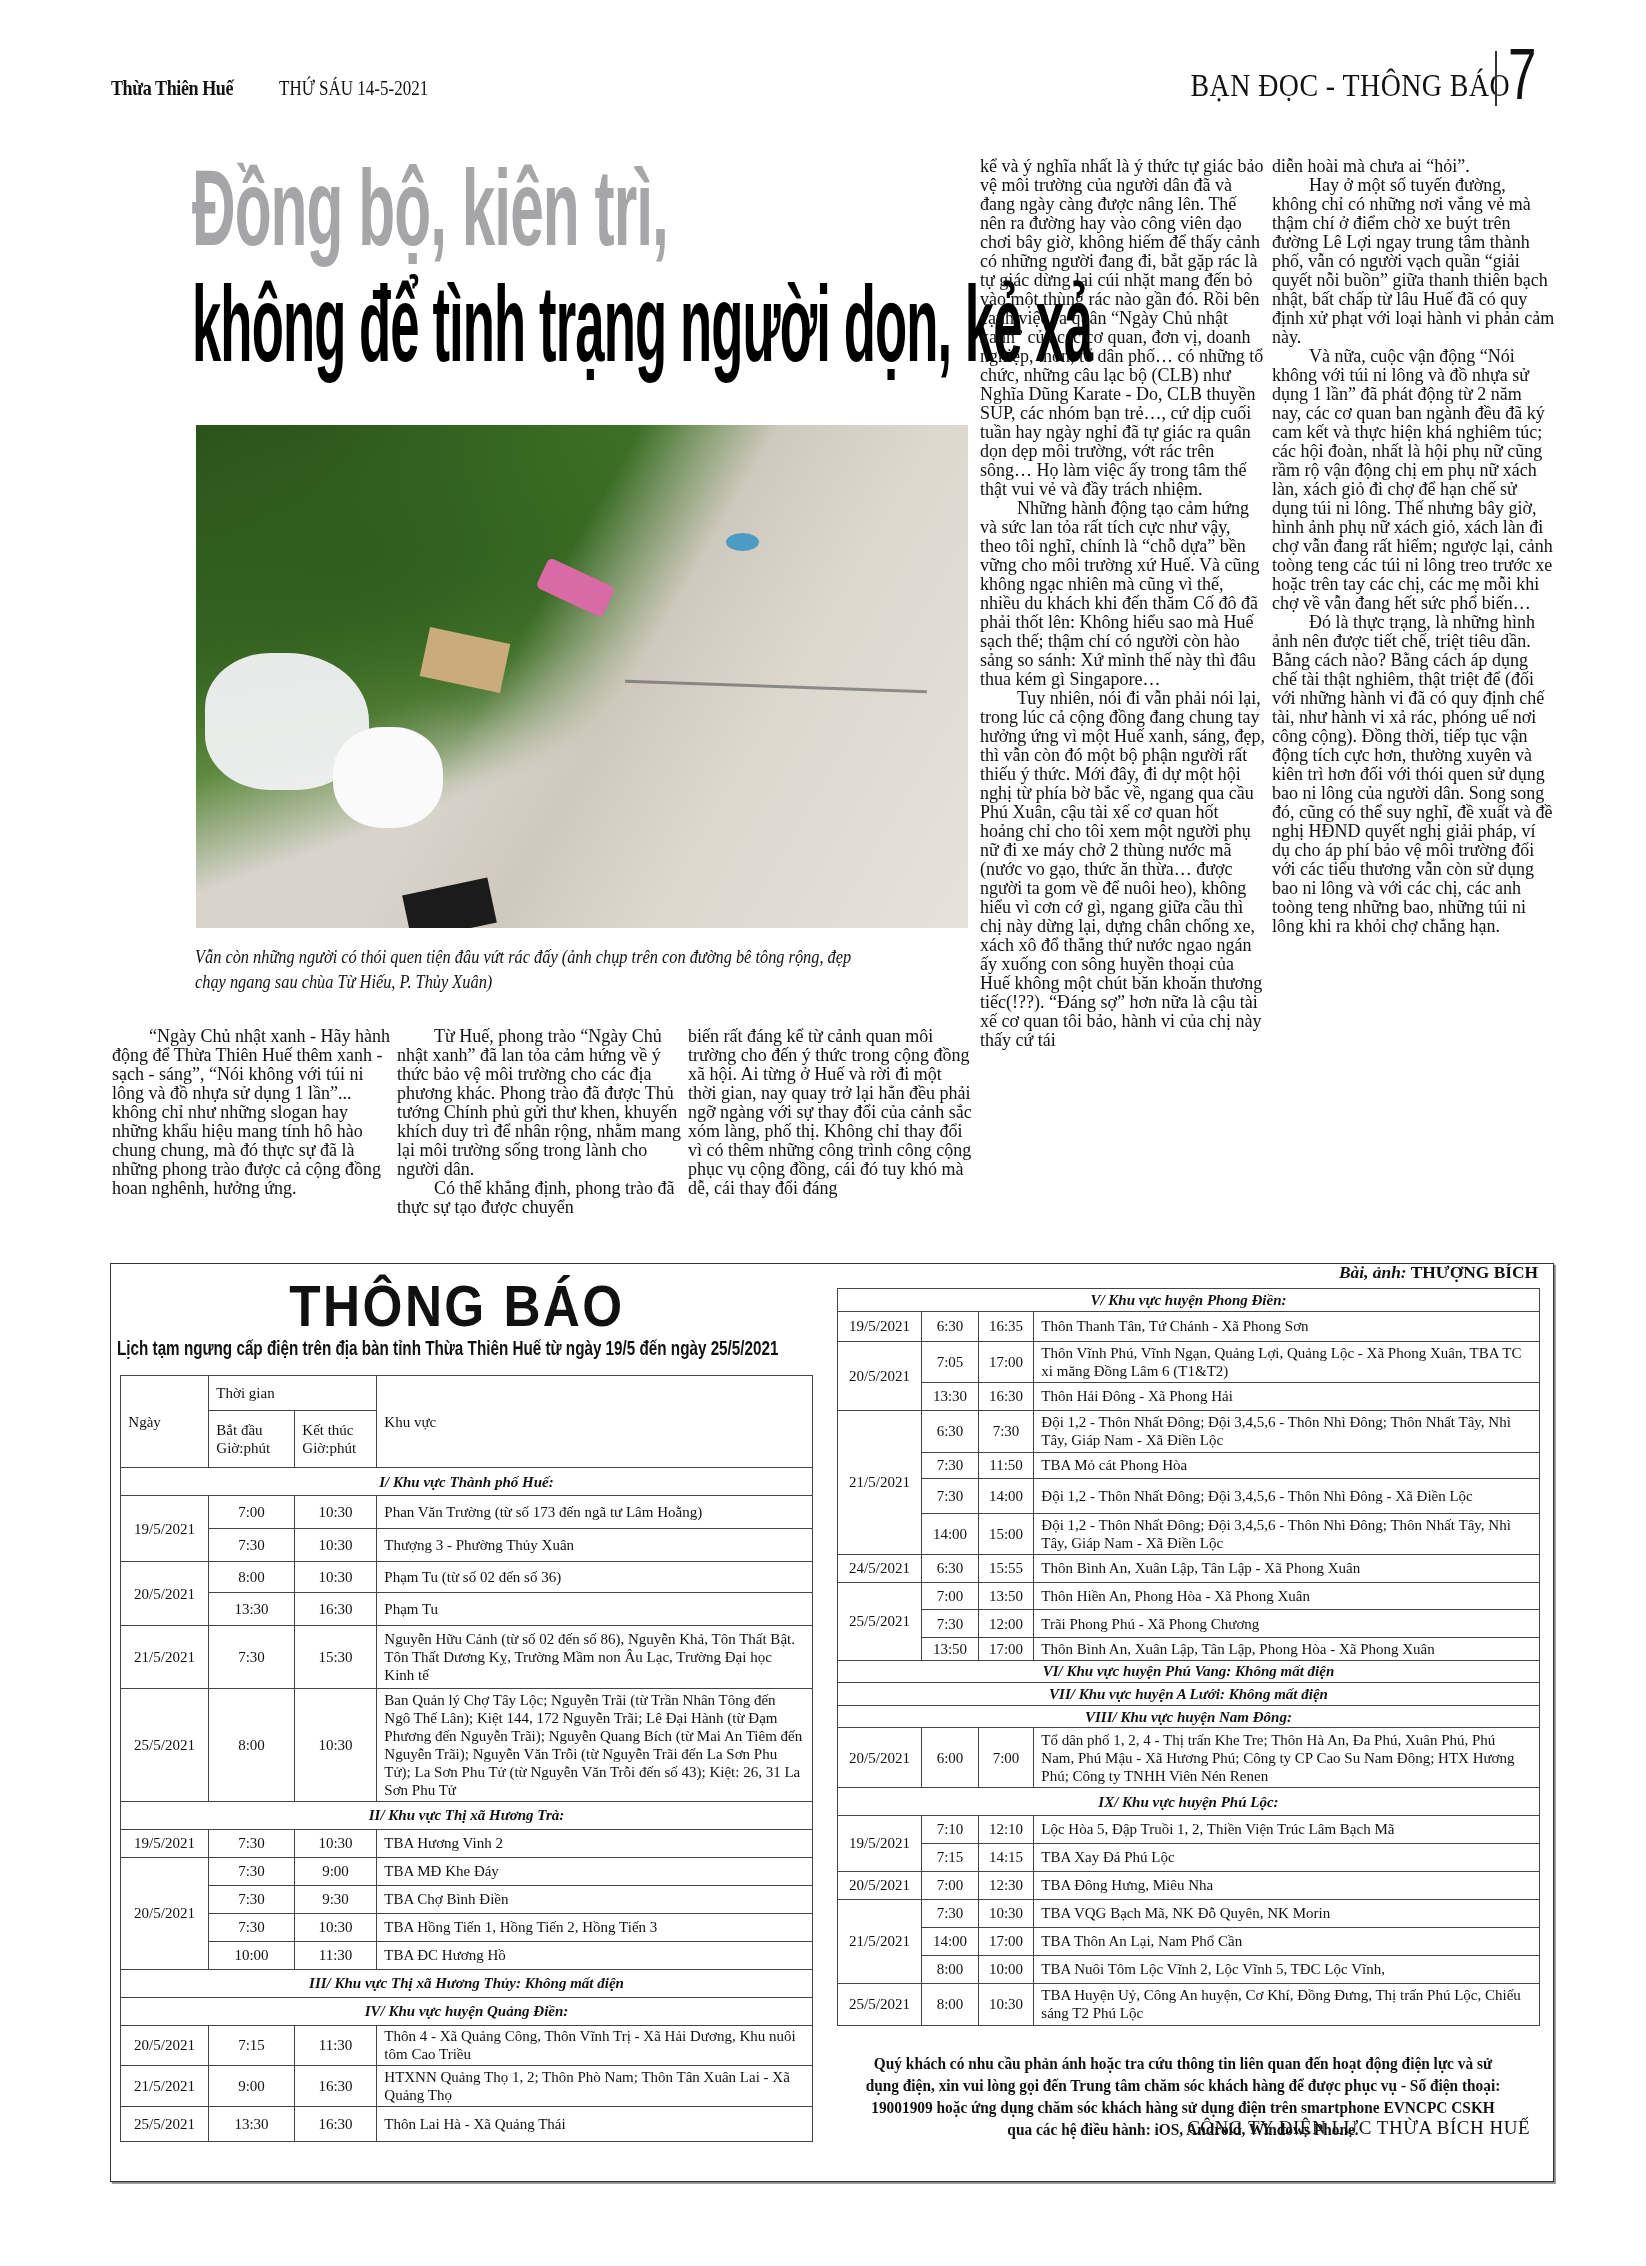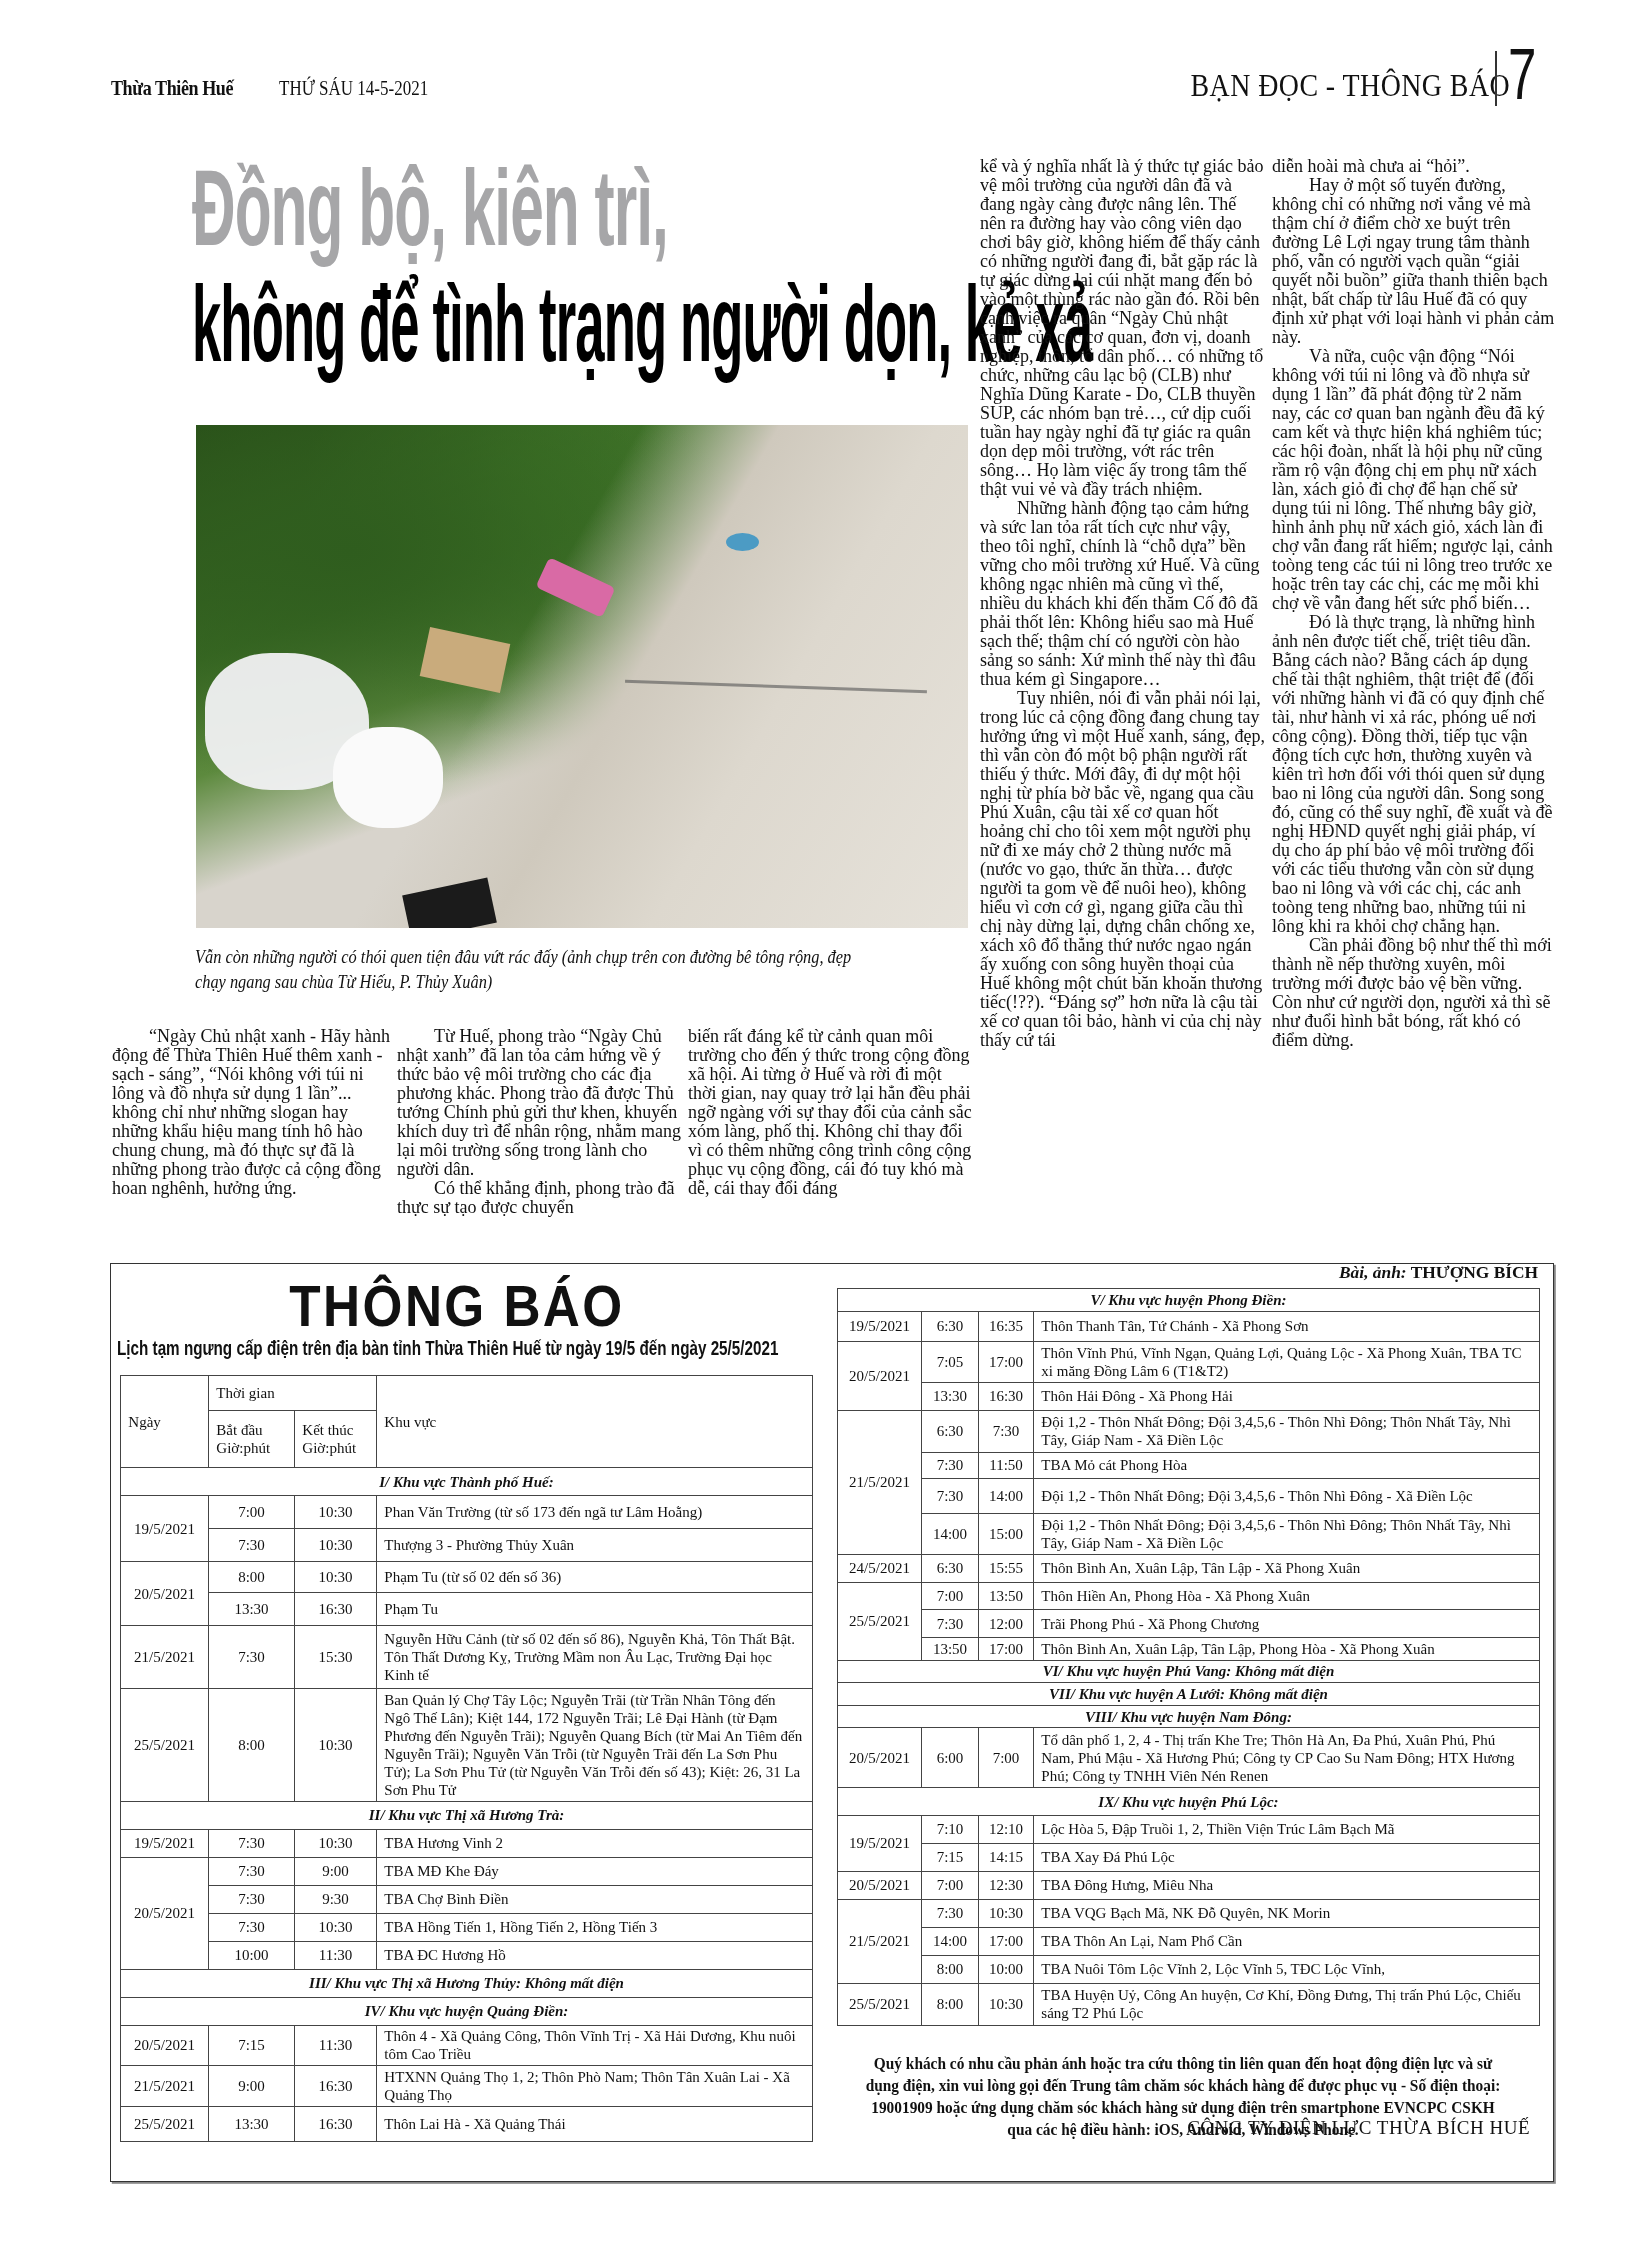--- a/index.html
+++ b/index.html
@@ -104,21 +104,20 @@
 <div class="col col-d">
   <p class="noindent">kể và ý nghĩa nhất là ý thức tự giác bảo vệ môi trường của người dân đã và đang ngày càng được nâng lên. Thế nên ra đường hay vào công viên dạo chơi bây giờ, không hiếm để thấy cảnh có những người đang đi, bắt gặp rác là tự giác dừng lại cúi nhặt mang đến bỏ vào một thùng rác nào gần đó. Rồi bên cạnh việc ra quân “Ngày Chủ nhật xanh” của các cơ quan, đơn vị, doanh nghiệp, thôn, tổ dân phố… có những tổ chức, những câu lạc bộ (CLB) như Nghĩa Dũng Karate - Do, CLB thuyền SUP, các nhóm bạn trẻ…, cứ dịp cuối tuần hay ngày nghỉ đã tự giác ra quân dọn dẹp môi trường, vớt rác trên sông… Họ làm việc ấy trong tâm thế thật vui vẻ và đầy trách nhiệm.</p>
   <p>Những hành động tạo cảm hứng và sức lan tỏa rất tích cực như vậy, theo tôi nghĩ, chính là “chỗ dựa” bền vững cho môi trường xứ Huế. Và cũng không ngạc nhiên mà cũng vì thế, nhiều du khách khi đến thăm Cố đô đã phải thốt lên: Không hiểu sao mà Huế sạch thế; thậm chí có người còn hào sảng so sánh: Xứ mình thế này thì đâu thua kém gì Singapore…</p>
   <p>Tuy nhiên, nói đi vẫn phải nói lại, trong lúc cả cộng đồng đang chung tay hưởng ứng vì một Huế xanh, sáng, đẹp, thì vẫn còn đó một bộ phận người rất thiếu ý thức. Mới đây, đi dự một hội nghị từ phía bờ bắc về, ngang qua cầu Phú Xuân, cậu tài xế cơ quan hốt hoảng chỉ cho tôi xem một người phụ nữ đi xe máy chở 2 thùng nước mã (nước vo gạo, thức ăn thừa… được người ta gom về để nuôi heo), không hiểu vì cơn cớ gì, ngang giữa cầu thì chị này dừng lại, dựng chân chống xe, xách xô đổ thẳng thứ nước ngao ngán ấy xuống con sông huyền thoại của Huế không một chút băn khoăn thương tiếc(!??). “Đáng sợ” hơn nữa là cậu tài xế cơ quan tôi bảo, hành vi của chị này thấy cứ tái</p>
 </div>
 <div class="col col-e">
   <p class="noindent">diễn hoài mà chưa ai “hỏi”.</p>
   <p>Hay ở một số tuyến đường, không chỉ có những nơi vắng vẻ mà thậm chí ở điểm chờ xe buýt trên đường Lê Lợi ngay trung tâm thành phố, vẫn có người vạch quần “giải quyết nỗi buồn” giữa thanh thiên bạch nhật, bất chấp từ lâu Huế đã có quy định xử phạt với loại hành vi phản cảm này.</p>
   <p>Và nữa, cuộc vận động “Nói không với túi ni lông và đồ nhựa sử dụng 1 lần” đã phát động từ 2 năm nay, các cơ quan ban ngành đều đã ký cam kết và thực hiện khá nghiêm túc; các hội đoàn, nhất là hội phụ nữ cũng rầm rộ vận động chị em phụ nữ xách làn, xách giỏ đi chợ để hạn chế sử dụng túi ni lông. Thế nhưng bây giờ, hình ảnh phụ nữ xách giỏ, xách làn đi chợ vẫn đang rất hiếm; ngược lại, cảnh toòng teng các túi ni lông treo trước xe hoặc trên tay các chị, các mẹ mỗi khi chợ về vẫn đang hết sức phổ biến…</p>
   <p>Đó là thực trạng, là những hình ảnh nên được tiết chế, triệt tiêu dần. Bằng cách nào? Bằng cách áp dụng chế tài thật nghiêm, thật triệt để (đối với những hành vi đã có quy định chế tài, như hành vi xả rác, phóng uế nơi công cộng). Đồng thời, tiếp tục vận động tích cực hơn, thường xuyên và kiên trì hơn đối với thói quen sử dụng bao ni lông của người dân. Song song đó, cũng có thể suy nghĩ, đề xuất và đề nghị HĐND quyết nghị giải pháp, ví dụ cho áp phí bảo vệ môi trường đối với các tiểu thương vẫn còn sử dụng bao ni lông và với các chị, các anh toòng teng những bao, những túi ni lông khi ra khỏi chợ chẳng hạn.</p>
-  <p>Cần phải đồng bộ như thế thì mới thành nề nếp thường xuyên, môi trường mới được bảo vệ bền vững. Còn như cứ người dọn, người xả thì sẽ như đuổi hình bắt bóng, rất khó có điểm dừng.</p>
 </div>
 <div class="byline">
   <em>Bài, ảnh:</em>
   <span>THƯỢNG BÍCH</span>
 </div>
 
 <div class="notice"></div>
 <div class="notice-title">THÔNG BÁO</div>
 <div class="notice-sub">Lịch tạm ngưng cấp điện trên địa bàn tỉnh Thừa Thiên Huế từ ngày 19/5 đến ngày 25/5/2021</div>
 

